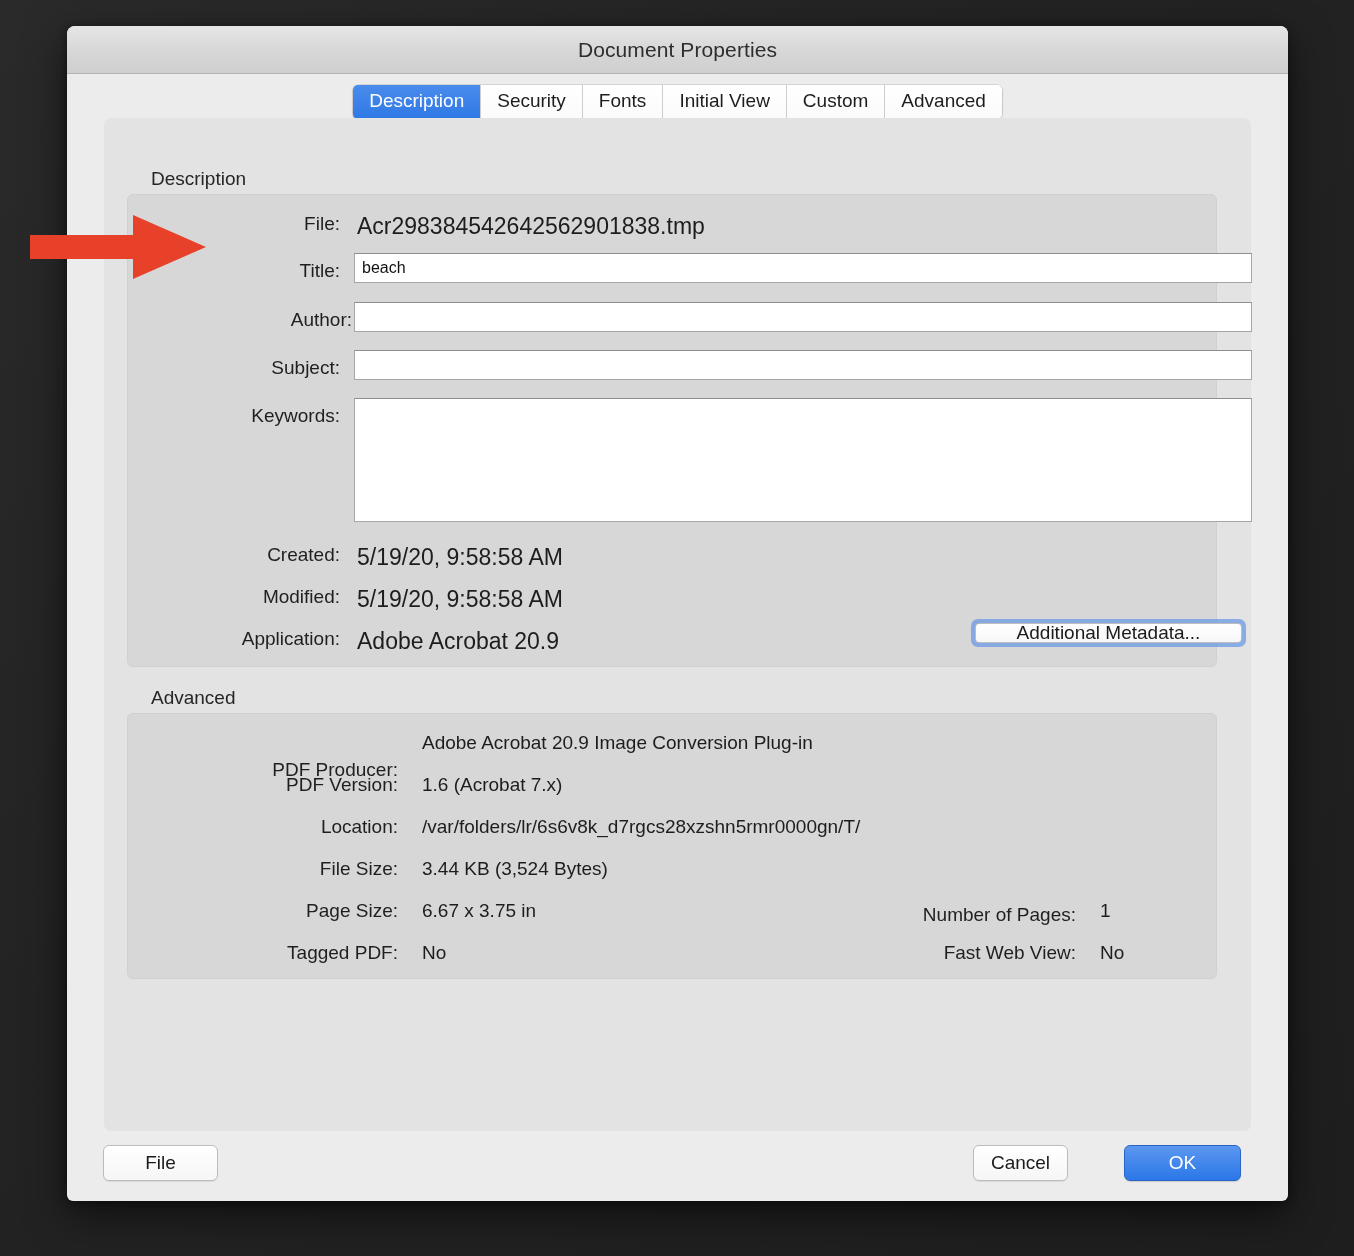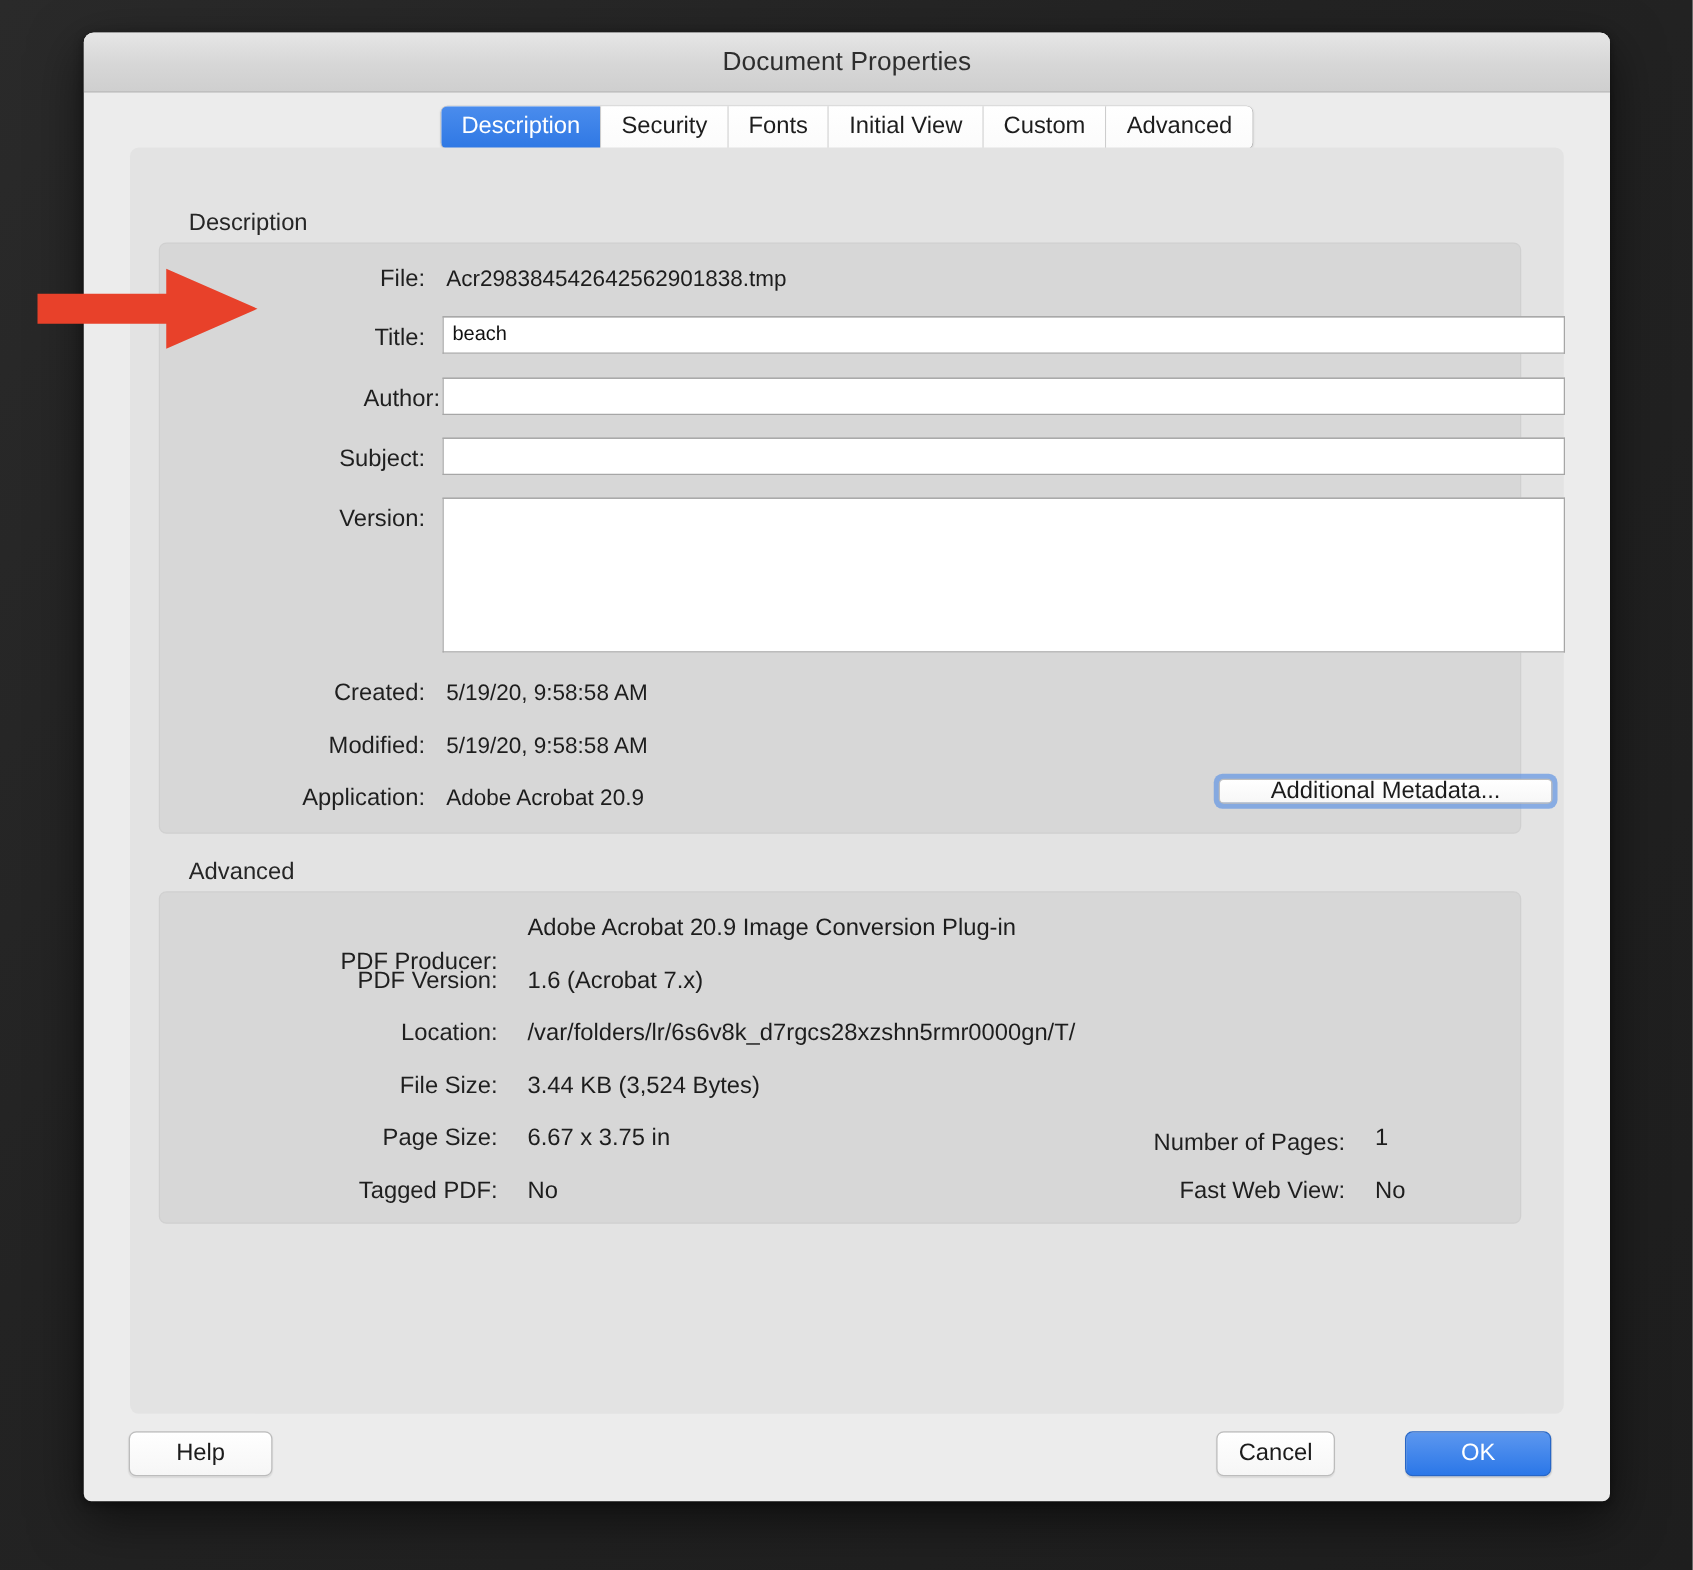--- a/index.html
+++ b/index.html
@@ -146,21 +146,21 @@
     font-size: 19px;
     color: #111;
     padding: 5px 7px;
     outline: none;
     resize: none;
     border-radius: 0;
   }
   .desc-static {
     position: absolute;
     left: 229px;
-    font-size: 18px;
+    font-size: 23px;
     color: #1d1d1d;
     white-space: nowrap;
   }
 
   
   .meta-btn {
     position: absolute;
     left: 843px;
     top: 424px;
     width: 275px;
@@ -285,21 +285,21 @@
 
       <div class="desc-lbl" style="top:65px; left:12px;">Title:</div>
       <input class="desc-input" style="top: 58px;" type="text" value="beach">
 
       <div class="desc-lbl" style="top:114px; left:24px;">Author:</div>
       <input class="desc-input" style="top: 107px;" type="text" value="">
 
       <div class="desc-lbl" style="top:162px; left:12px;">Subject:</div>
       <input class="desc-input" style="top: 155px;" type="text" value="">
 
-      <div class="desc-lbl" style="top:210px; left:12px;">Version:</div>
+      <div class="desc-lbl" style="top:210px; left:12px;">Keywords:</div>
       <textarea class="desc-textarea" style="top: 203px;"></textarea>
 
       <div class="desc-lbl" style="top:349px; left:12px;">Created:</div>
       <div class="desc-static" style="top:349px;">5/19/20, 9:58:58 AM</div>
 
       <div class="desc-lbl" style="top:391px; left:12px;">Modified:</div>
       <div class="desc-static" style="top:391px;">5/19/20, 9:58:58 AM</div>
 
       <div class="desc-lbl" style="top:433px; left:12px;">Application:</div>
       <div class="desc-static" style="top:433px;">Adobe Acrobat 20.9</div>
@@ -331,21 +331,21 @@
       <div class="adv-val" style="top:228px;">No</div>
 
       <div class="adv-lbl2" style="top:190px; left:688px;">Number of Pages:</div>
       <div class="adv-val2" style="top:186px;">1</div>
 
       <div class="adv-lbl2" style="top:228px; left:688px;">Fast Web View:</div>
       <div class="adv-val2" style="top:228px;">No</div>
     </div>
   </div>
 
-  <div class="btn btn-plain" id="help-btn">Help</div>
+  <div class="btn btn-plain" id="help-btn">File</div>
   <div class="btn btn-plain" id="cancel-btn">Cancel</div>
   <div class="btn btn-default" id="ok-btn">OK</div>
 
 </div>
 
 <svg class="arrow" viewBox="0 0 180 68">
   <path d="M 2 22 L 105 22 L 105 2 L 178 34 L 105 66 L 105 46 L 2 46 Z" fill="#e8412a"></path>
 </svg>
 
 </body></html>

